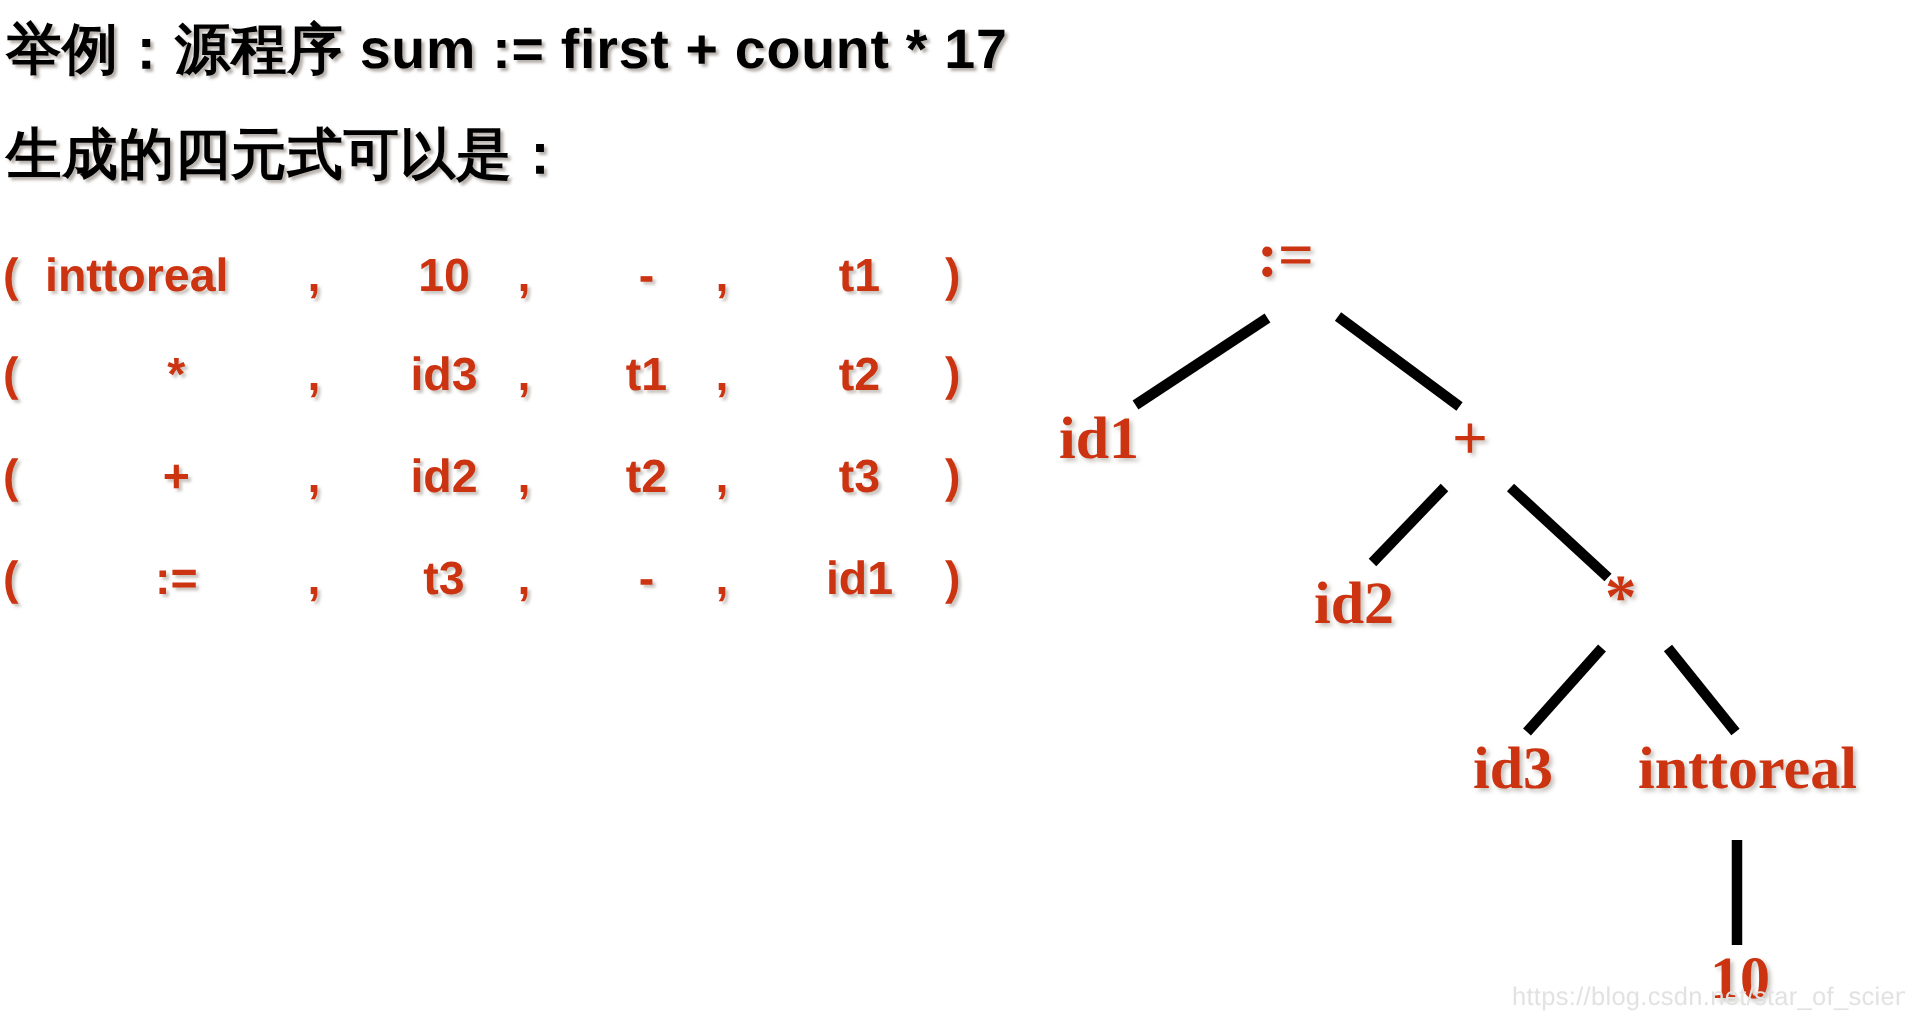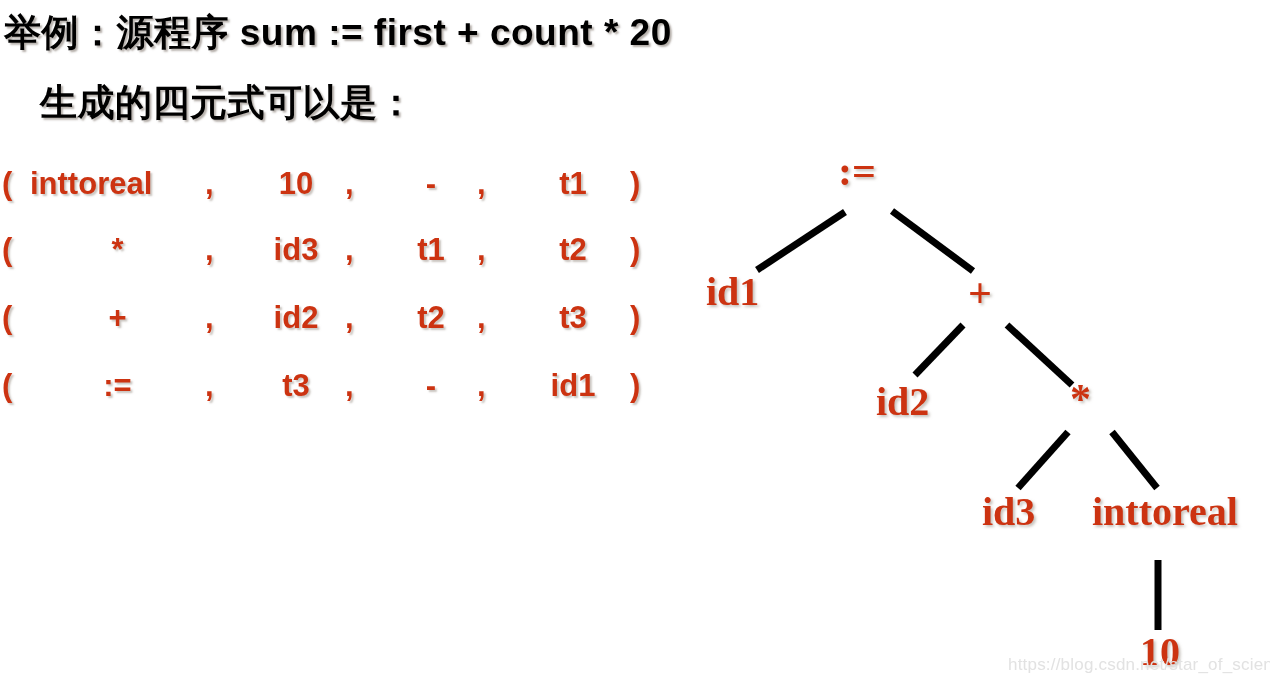--- a/index.html
+++ b/index.html
@@ -21,21 +21,21 @@
     position: absolute;
     font-family: "Liberation Sans", sans-serif;
     font-weight: bold;
     font-size: 37px;
     color: #000000;
     white-space: pre;
     letter-spacing: 0.5px;
     text-shadow: 2px 2px 2px rgba(120,110,100,0.55);
   }
   #heading-1 { left: 4px;  top: 8px;  }
-  #heading-2 { left: 4px;  top: 78px; margin-left: 36px; }
+  #heading-2 { left: 4px;  top: 78px; }
 
   
   .quad-row {
     position: absolute;
     left: 0px;
     width: 690px;
     height: 46px;
     color: #CC3311;
     font-family: "Liberation Sans", sans-serif;
     font-weight: bold;
@@ -99,21 +99,21 @@
     color: #e2e2e2;
     white-space: pre;
     letter-spacing: 0.2px;
   }
 </style>
 </head>
 <body>
 
 <div id="slide">
 
-  <div id="heading-1" class="heading">举例：源程序 sum := first + count * 20</div>
+  <div id="heading-1" class="heading">举例：源程序 sum := first + count * 17</div>
   <div id="heading-2" class="heading">生成的四元式可以是：</div>
 
   <div id="quad-list">
 
     <div id="quad-row-0" class="quad-row">
       <span class="q-open">(</span>
       <span class="q-op">inttoreal</span>
       <span class="q-c1">,</span>
       <span class="q-a1">10</span>
       <span class="q-c2">,</span>

